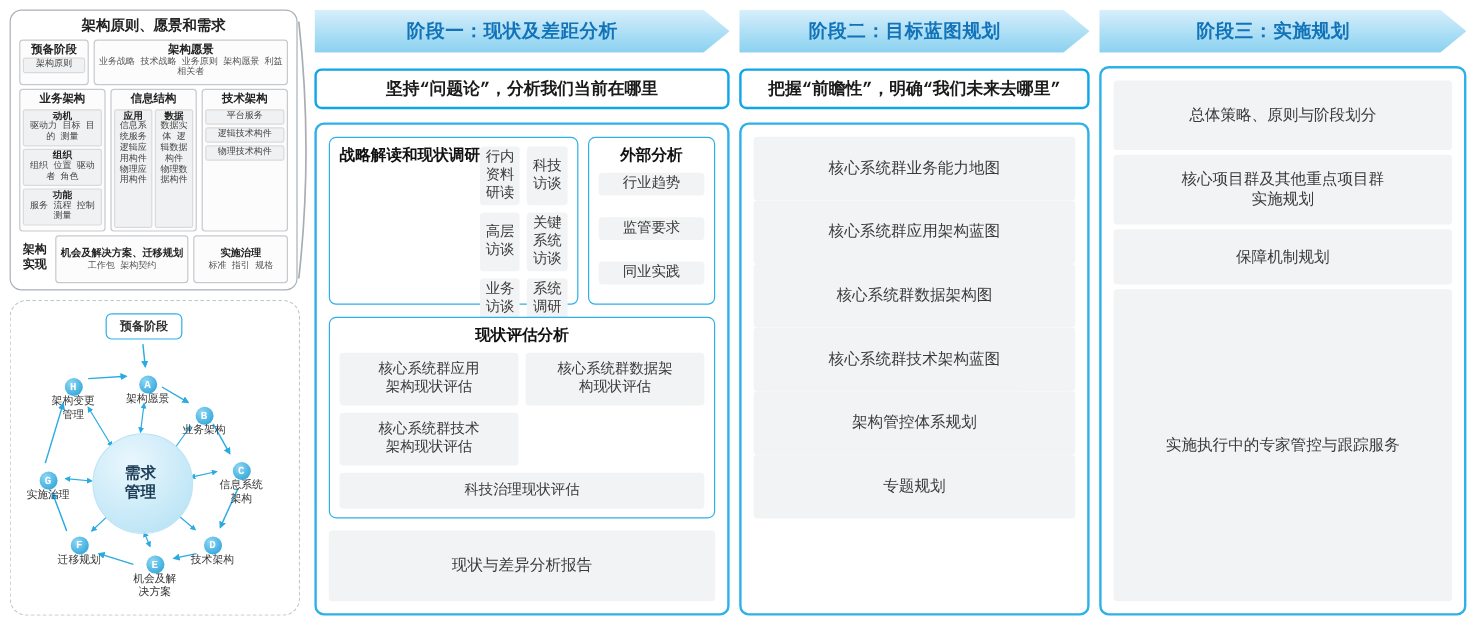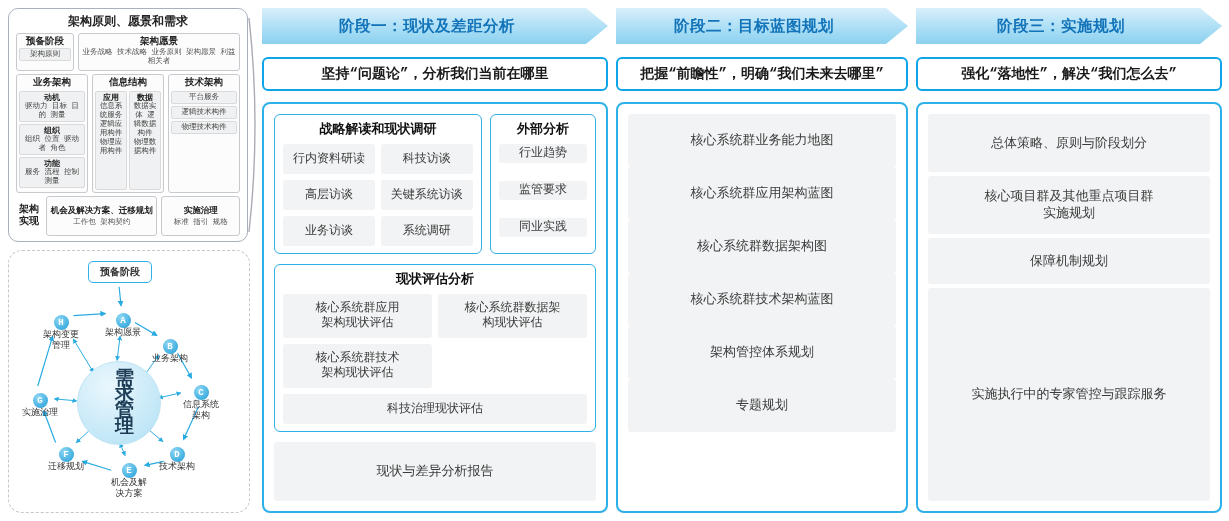--- a/index.html
+++ b/index.html
@@ -37,42 +37,42 @@
   .cycle-svg{position:absolute;left:0;top:0;width:100%;height:100%}
   .prep-node{position:absolute;left:79px;top:10px;width:64px;height:22px;border:1.3px solid #2eb0e8;border-radius:5px;
              background:#fff;font-size:10px;font-weight:bold;color:#333;display:flex;align-items:center;justify-content:center}
   .node{position:absolute;transform:translateX(-50%);display:flex;flex-direction:column;align-items:center}
   .dot{width:15px;height:15px;border-radius:50%;background:radial-gradient(circle at 35% 30%,#8ed7f3,#1e9cd7);
        color:#fff;font-size:9px;font-weight:bold;display:flex;align-items:center;justify-content:center;flex:none}
   .nlabel{font-size:9px;color:#333;text-align:center;line-height:10.5px;margin-top:0}
   .center-circle{position:absolute;left:68px;top:110px;width:84px;height:84px;border-radius:50%;
                  background:radial-gradient(circle at 38% 30%,#eaf7fd,#c2e7f7 70%,#aadcf2);
                  border:1px solid #bfe4f5;display:flex;align-items:center;justify-content:center}
-  .center-circle span{width:30px;font-size:19px;font-weight:bold;color:#1d3d57;text-align:right;
+  .center-circle span{width:30px;font-size:13px;font-weight:bold;color:#1d3d57;text-align:left;
                       line-height:16px;word-break:break-all}
 
   
   .col{position:absolute;top:8px;height:505px;display:flex;flex-direction:column}
   #p1{left:262px;width:346px}
   #p2{left:616px;width:292px}
   #p3{left:916px;width:306px}
   .ph-header{height:36px;flex:none;background:linear-gradient(180deg,#d8effb,#a8ddf5 60%,#8bd1ef);
              clip-path:polygon(0 0,calc(100% - 22px) 0,100% 50%,calc(100% - 22px) 100%,0 100%);
              display:flex;align-items:center;justify-content:center;font-size:15.5px;font-weight:bold;
              color:#1273b8;padding-right:16px;letter-spacing:.5px}
   .ph-sub{margin-top:13px;height:34px;flex:none;border:2px solid #0ea5e9;border-radius:6px;background:#fff;
           display:flex;align-items:center;justify-content:center;font-size:14px;font-weight:bold;color:#1a1a1a}
   .ph-body{margin-top:11px;flex:1;border:2px solid #2eb0e8;border-radius:8px;background:#fff;padding:10px;
            display:flex;flex-direction:column}
   .gbox{background:#f2f3f4;border-radius:3px;color:#3b3b3b;display:flex;align-items:center;justify-content:center;
         text-align:center;font-size:12px;line-height:15px;padding:2px 4px;white-space:pre-line}
   .group{border:1.5px solid #2eb0e8;border-radius:6px;background:#fff;padding:7px 8px}
   .g-title{font-size:13px;font-weight:bold;color:#111;text-align:center;margin-bottom:7px;line-height:15px}
   .row1{display:flex;gap:8px;height:140px;flex:none}
-  .g1{flex:2.15;display:flex;flex-direction:column}
+  .g1{flex:2.15;display:flex;}
   .g2{flex:1;display:flex;flex-direction:column}
   .grid2{display:grid;grid-template-columns:1fr 1fr;gap:6px;flex:1}
   .stack{display:flex;flex-direction:column;gap:18px;flex:1}
   .g3{margin-top:10px;height:168px;flex:none;display:flex;flex-direction:column}
   .g3 .grid2{margin-bottom:6px}
   .wide{height:30px;flex:none}
   .report{margin-top:10px;flex:1;font-size:13px}
   .p2-body{}
   .item{flex:none;font-size:13px;line-height:17px}
   #p2 .item{height:53px}
@@ -274,23 +274,20 @@
       <div class="gbox item">核心系统群技术架构蓝图</div>
       <div class="gbox item">架构管控体系规划</div>
       <div class="gbox item">专题规划</div>
     </div>
   </section>
 
   <section class="col" id="p3">
     <div class="ph-header">
       <span>阶段三：实施规划</span>
     </div>
-    <div class="ph-sub">
-      <span>强化“落地性”，解决“我们怎么去”</span>
-    </div>
     <div class="ph-body p3-body">
       <div class="gbox item b1">总体策略、原则与阶段划分</div>
       <div class="gbox item b2">核心项目群及其他重点项目群
 实施规划</div>
       <div class="gbox item b3">保障机制规划</div>
       <div class="gbox item b4">实施执行中的专家管控与跟踪服务</div>
     </div>
   </section>
 
 </div>

